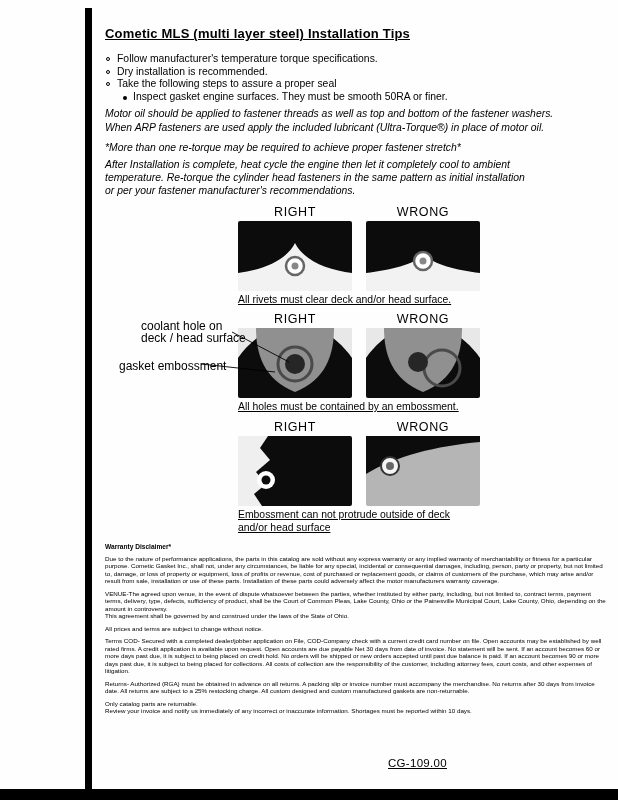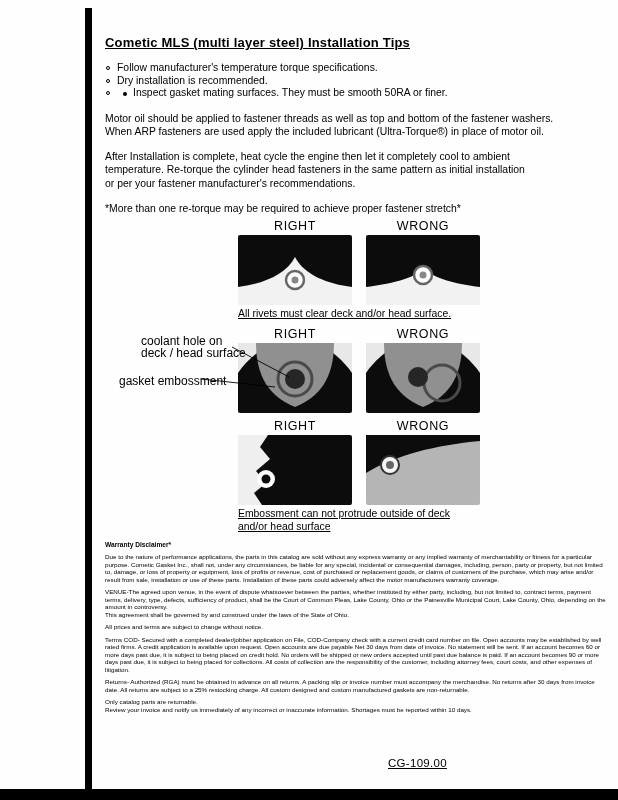--- a/index.html
+++ b/index.html
@@ -7,30 +7,30 @@
   .page {
     position:relative; width:618px; height:800px; margin:0 auto;
     background:#fefefe; overflow:hidden; color:#000;
     font-family:"Liberation Sans", sans-serif;
   }
   .edge-left  { position:absolute; left:85px; top:8px; width:7px; height:786px; background:#000; }
   .edge-bottom{ position:absolute; left:0; bottom:0; width:618px; height:11px; background:#000; }
 
   .content { position:absolute; left:105px; top:18px; width:505px; }
 
-  .title { font-size:13px; font-weight:bold; text-decoration:underline; margin:17px 0 12px 0; letter-spacing:.2px; }
+  .title { font-size:13px; font-weight:bold; text-decoration:underline; margin:8px 0 12px 0; letter-spacing:.2px; }
 
   .tips { margin-bottom:2px; }
   .tip  { position:relative; font-size:10.4px; line-height:12.6px; padding-left:12px; }
   .tip.sub { margin-left:16px; }
   .b-circle { position:absolute; left:1px; top:4px; width:4px; height:4px; border:1px solid #000; border-radius:50%; }
   .b-dot    { position:absolute; left:2px; top:5px; width:4px; height:4px; background:#000; border-radius:50%; }
 
   .diesel-h { font-size:11px; font-weight:bold; margin:12px 0 6px 0; }
-  .para { font-size:10.4px; line-height:13.2px; margin:12px 0 7px 0; white-space:pre-line; }
+  .para { font-size:10.4px; line-height:13.2px; margin:4px 0 7px 0; white-space:pre-line;font-style:italic; }
   .para.last { margin-bottom:4px; }
 
   .diag { margin-top:4px; }
   .diag-row { position:relative; margin-bottom:6px; }
   .diag-inner { margin-left:133px; width:242px; }
   .diag-labels { display:flex; gap:14px; }
   .diag-labels span { width:114px; text-align:center; font-size:12.5px; letter-spacing:.6px; line-height:14px; }
   .diag-panels { display:flex; gap:14px; margin-top:2px; }
   .panel { width:114px; height:70px; display:block; }
   .diag-caption { margin:3px 0 0 133px; font-size:10.4px; line-height:12.8px; white-space:pre-line;text-decoration:underline; }
@@ -61,33 +61,34 @@
       <div class="tip">
         <span class="b-circle"></span>
         <span>Follow manufacturer's temperature torque specifications.</span>
       </div>
       <div class="tip">
         <span class="b-circle"></span>
         <span>Dry installation is recommended.</span>
       </div>
       <div class="tip">
         <span class="b-circle"></span>
+        <span>Take the following steps to assure a proper seal</span>
       </div>
       <div class="tip sub">
         <span class="b-dot"></span>
-        <span>Inspect gasket mating surfaces.  They must be smooth 50RA or finer.</span>
+        <span>Inspect gasket engine surfaces.  They must be smooth 50RA or finer.</span>
       </div>
     </div>
 
     <p class="para">Motor oil should be applied to fastener threads as well as top and bottom of the fastener washers.
 When ARP fasteners are used apply the included lubricant (Ultra-Torque®) in place of motor oil.</p>
+    <p class="para last">*More than one re-torque may be required to achieve proper fastener stretch*</p>
     <p class="para">After Installation is complete, heat cycle the engine then let it completely cool to ambient
 temperature. Re-torque the cylinder head fasteners in the same pattern as initial installation
 or per your fastener manufacturer's recommendations.</p>
-    <p class="para last">*More than one re-torque may be required to achieve proper fastener stretch*</p>
 
     <div class="diag">
 
       <div class="diag-row">
         <div class="diag-inner">
           <div class="diag-labels">
             <span>RIGHT</span>
             <span>WRONG</span>
           </div>
           <div class="diag-panels">
@@ -133,20 +134,21 @@
             <svg class="panel" viewBox="0 0 114 70">
               <rect width="114" height="70" rx="2" fill="#0c0c0c"></rect>
               <path d="M0,0 L34,0 C20,8 8,18 0,30 Z" fill="#e8e8e8"></path>
               <path d="M114,0 L80,0 C94,8 106,18 114,30 Z" fill="#e8e8e8"></path>
               <path d="M18,0 L96,0 C96,26 88,52 57,64 C26,52 18,26 18,0 Z" fill="#909090"></path>
               <circle cx="76" cy="40" r="18" fill="none" stroke="#4a4a4a" stroke-width="3"></circle>
               <circle cx="52" cy="34" r="10" fill="#262626"></circle>
             </svg>
           </div>
         </div>
+        <div class="diag-caption">All holes must be contained by an embossment.</div>
       </div>
 
       <div class="diag-row">
         <div class="diag-inner">
           <div class="diag-labels">
             <span>RIGHT</span>
             <span>WRONG</span>
           </div>
           <div class="diag-panels">
             <svg class="panel" viewBox="0 0 114 70">

